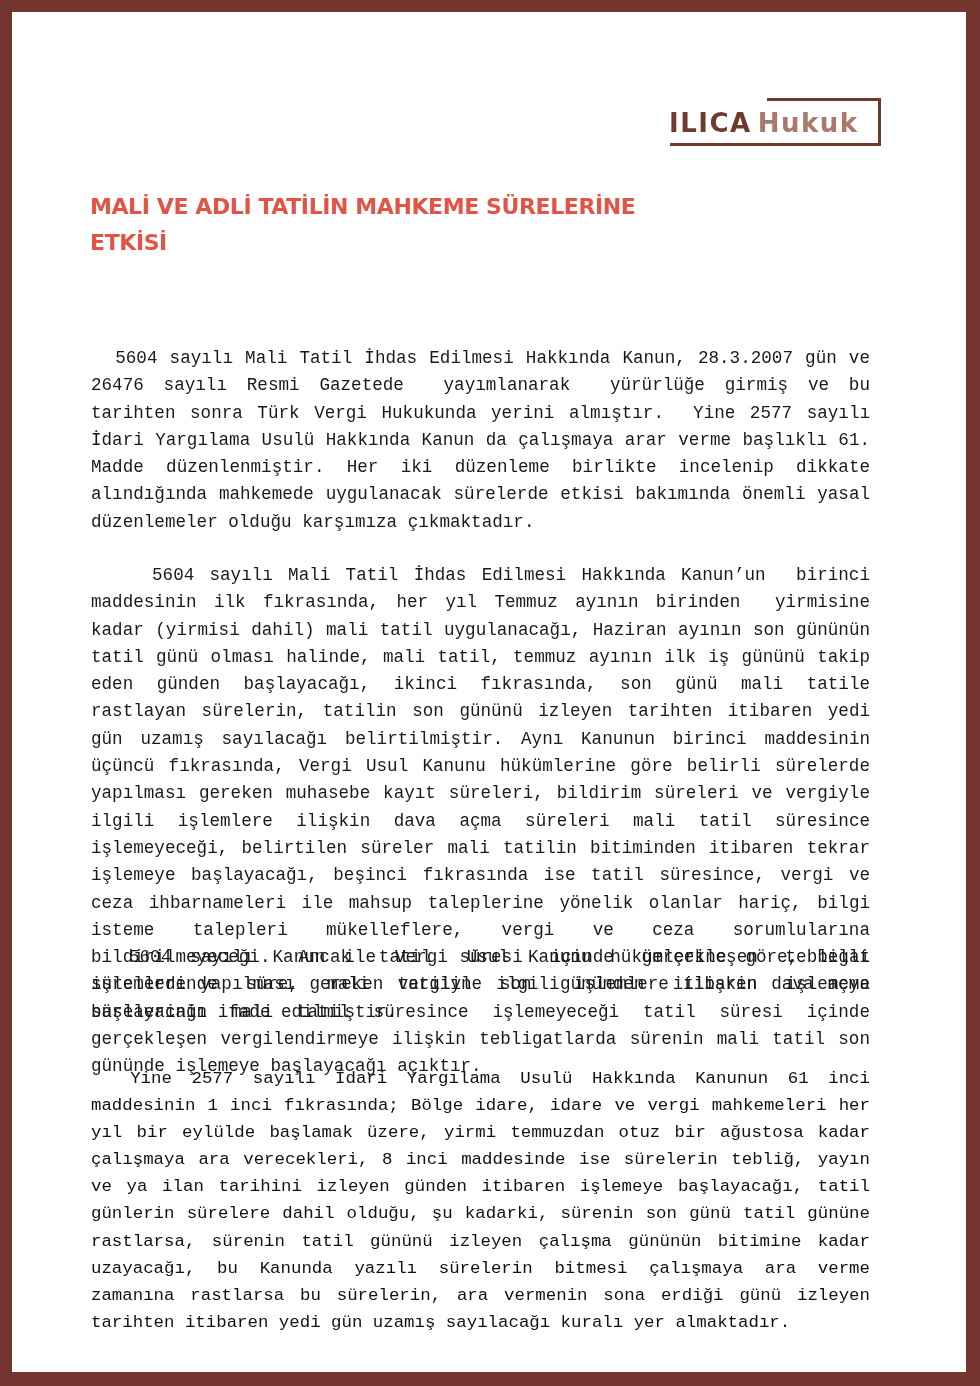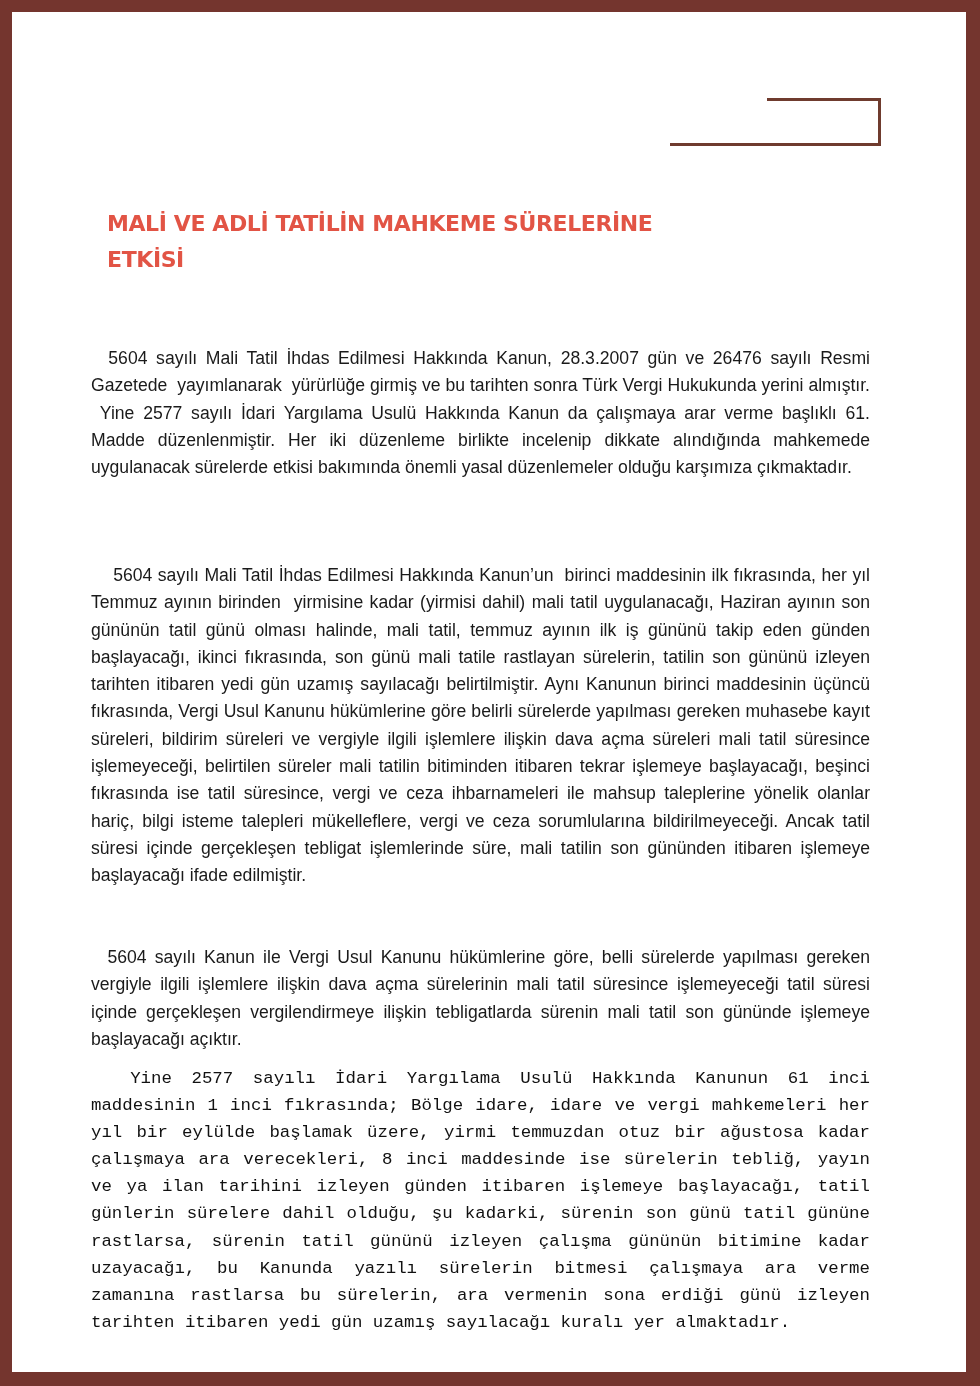--- a/index.html
+++ b/index.html
@@ -21,43 +21,46 @@
   .logo .word {
     position: absolute; left: 0; top: 10px; font-family: "DejaVu Sans", sans-serif;
     font-size: 26px; letter-spacing: 1.5px; white-space: nowrap; line-height: 30px;
   }
   .logo .w1 { color: #6f3b2e; font-weight: bold; }
   .logo .w2 { color: #a9796b; font-weight: bold; margin-left: 6px; }
 
   .title {
     position: absolute; left: 78px; top: 177px; width: 620px;
     color: #e25445; font-family: "DejaVu Sans", sans-serif; font-weight: bold;
-    font-size: 22px; line-height: 36px; letter-spacing: -0.4px; margin: 17px;
+    font-size: 22px; line-height: 36px; letter-spacing: -0.4px; margin: 0;
   }
   .para {
     position: absolute; left: 79px; width: 779px; margin: 0;
     font-size: 17.6px; line-height: 27.3px; color: #1a1a1a; text-align: justify;
-    font-family: Liberation Sans, sans-serif;
+    font-family: Liberation Mono, monospace;
   }
   .p1 { top: 333px; }
   .p2 { top: 550px; }
   .p3 { top: 916px; margin-top: 16px; }
   .p4 {
     top: 1053px; font-family: Liberation Mono, monospace; font-size: 17.4px; line-height: 27.1px; color: #111;
   }
 </style>
 </head>
 <body>
 
 <div class="page">
 
   <div class="logo">
     <div class="frame-top"></div>
     <div class="frame-right"></div>
     <div class="frame-bottom"></div>
+    <div class="word">
+      <span class="w1">ILICA</span><span class="w2">Hukuk</span>
+    </div>
   </div>
 
   <h1 class="title">MALİ VE ADLİ TATİLİN MAHKEME SÜRELERİNE ETKİSİ</h1>
 
   <p class="para p1">&nbsp; 5604 sayılı Mali Tatil İhdas Edilmesi Hakkında Kanun, 28.3.2007 gün ve 26476 sayılı Resmi Gazetede &nbsp;yayımlanarak &nbsp;yürürlüğe girmiş ve bu tarihten sonra Türk Vergi Hukukunda yerini almıştır. &nbsp;Yine 2577 sayılı İdari Yargılama Usulü Hakkında Kanun da çalışmaya arar verme başlıklı 61. Madde düzenlenmiştir. Her iki düzenleme birlikte incelenip dikkate alındığında mahkemede uygulanacak sürelerde etkisi bakımında önemli yasal düzenlemeler olduğu karşımıza çıkmaktadır.</p>
   <p class="para p2">&nbsp; &nbsp; 5604 sayılı Mali Tatil İhdas Edilmesi Hakkında Kanun’un &nbsp;birinci maddesinin ilk fıkrasında, her yıl Temmuz ayının birinden &nbsp;yirmisine kadar (yirmisi dahil) mali tatil uygulanacağı, Haziran ayının son gününün tatil günü olması halinde, mali tatil, temmuz ayının ilk iş gününü takip eden günden başlayacağı, ikinci fıkrasında, son günü mali tatile rastlayan sürelerin, tatilin son gününü izleyen tarihten itibaren yedi gün uzamış sayılacağı belirtilmiştir. Aynı Kanunun birinci maddesinin üçüncü fıkrasında, Vergi Usul Kanunu hükümlerine göre belirli sürelerde yapılması gereken muhasebe kayıt süreleri, bildirim süreleri ve vergiyle ilgili işlemlere ilişkin dava açma süreleri mali tatil süresince işlemeyeceği, belirtilen süreler mali tatilin bitiminden itibaren tekrar işlemeye başlayacağı, beşinci fıkrasında ise tatil süresince, vergi ve ceza ihbarnameleri ile mahsup taleplerine yönelik olanlar hariç, bilgi isteme talepleri mükelleflere, vergi ve ceza sorumlularına bildirilmeyeceği. Ancak tatil süresi içinde gerçekleşen tebligat işlemlerinde süre, mali tatilin son gününden itibaren işlemeye başlayacağı ifade edilmiştir.</p>
   <p class="para p3">&nbsp; 5604 sayılı Kanun ile Vergi Usul Kanunu hükümlerine göre, belli sürelerde yapılması gereken vergiyle ilgili işlemlere ilişkin dava açma sürelerinin mali tatil süresince işlemeyeceği tatil süresi içinde gerçekleşen vergilendirmeye ilişkin tebligatlarda sürenin mali tatil son gününde işlemeye başlayacağı açıktır.</p>
   <p class="para p4">&nbsp; Yine 2577 sayılı İdari Yargılama Usulü Hakkında Kanunun 61 inci maddesinin 1 inci fıkrasında; Bölge idare, idare ve vergi mahkemeleri her yıl bir eylülde başlamak üzere, yirmi temmuzdan otuz bir ağustosa kadar çalışmaya ara verecekleri, 8 inci maddesinde ise sürelerin tebliğ, yayın ve ya ilan tarihini izleyen günden itibaren işlemeye başlayacağı, tatil günlerin sürelere dahil olduğu, şu kadarki, sürenin son günü tatil gününe rastlarsa, sürenin tatil gününü izleyen çalışma gününün bitimine kadar uzayacağı, bu Kanunda yazılı sürelerin bitmesi çalışmaya ara verme zamanına rastlarsa bu sürelerin, ara vermenin sona erdiği günü izleyen tarihten itibaren yedi gün uzamış sayılacağı kuralı yer almaktadır.</p>
 
 </div>

